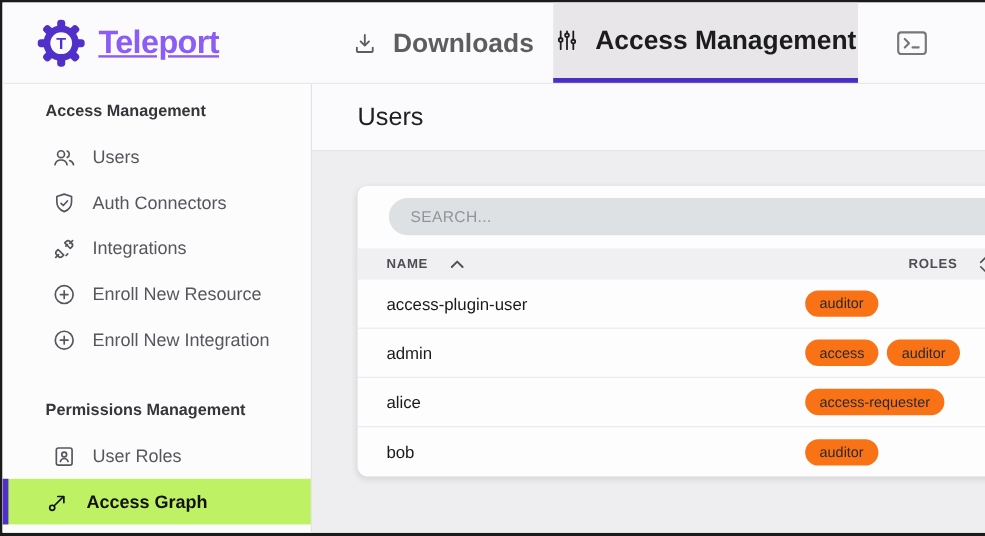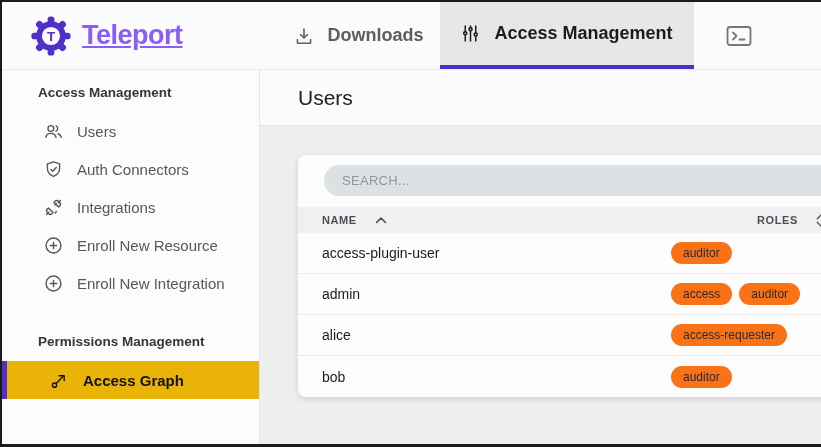--- a/index.html
+++ b/index.html
@@ -9,39 +9,39 @@
   .window {
     width:821px; height:447px; overflow:hidden; position:relative;
     border-left:2px solid #1b1b1b; border-top:2px solid #1b1b1b; border-bottom:3px solid #1b1b1b;
     display:flex; flex-direction:column; background:#fbfafc;
   }
 
   
   .topbar { height:68px; flex:0 0 68px; background:#fbfafc; display:flex; align-items:stretch; border-bottom:1px solid #e9e8eb; }
   .logo { display:flex; align-items:center; gap:10px; margin-left:28px; }
   .logo-word { font-size:27px; font-weight:bold; color:#8b5cf6; letter-spacing:-0.5px;text-decoration:underline; }
-  .tab { display:flex; align-items:center; gap:13px; font-size:18px; }
+  .tab { display:flex; align-items:center; gap:13px; font-size:22px; }
   .tab-downloads { margin-left:110px; color:#5d5d60; font-weight:bold; }
   .tab-downloads svg { color:#5d5d60; }
   .tab-active {
     margin-left:16px; width:254px; justify-content:center;
     background:#e8e6e9; border-bottom:4px solid #4a2ec7;
     color:#1c1c1f; font-weight:bold;
   }
   .terminal-btn { align-self:center; margin-left:32px; color:#77777b; display:flex; }
 
   
   .body-row { flex:1; display:flex; min-height:0; }
 
   .sidebar { width:258px; flex:0 0 258px; background:#fcfcfd; border-right:1px solid #e4e3e6; padding-top:14px; }
   .side-section-header { height:18px; line-height:18px; margin:0 0 10px 36px; font-size:13.5px; font-weight:bold; color:#36363a; }
   .side-section + .side-section .side-section-header { margin-top:31px; }
   .side-item { height:38px; display:flex; align-items:center; gap:13px; padding-left:36px; font-size:15px; color:#56565c; cursor:pointer; border-left:5px solid transparent; }
   .side-item .icn { display:flex; color:#56565c; }
-  .side-item.active { background:#eab308; border-left:5px solid #512fc9; padding-left:42px; color:#121214; font-weight:bold; }
+  .side-item.active { background:#bef264; border-left:5px solid #512fc9; padding-left:31px; color:#121214; font-weight:bold; }
   .side-item.active .icn { color:#121214; }
 
   .main { flex:1; min-width:0; display:flex; flex-direction:column; background:#eeedf0; overflow:hidden; }
   .main-header { height:56px; flex:0 0 56px; background:#fbfafc; border-bottom:1px solid #e4e3e6; display:flex; align-items:center; padding-left:38px; }
   .page-title { font-size:21px; color:#202023; }
 
   .content { padding:29px 12px 0 38px; }
   .card { width:580px; background:#fdfdfe; border-radius:8px; box-shadow:0 2px 6px rgba(0,0,0,0.12); padding-top:10px; overflow:hidden; }
 
   .search-wrap { padding:0 26px 11px 26px; }
@@ -174,20 +174,30 @@
               <svg width="21" height="21" viewBox="0 0 24 24" fill="none" stroke="currentColor" stroke-width="1.6" stroke-linecap="round" stroke-linejoin="round">
                 <circle cx="12" cy="12" r="8.5"></circle>
                 <path d="M12 8.4v7.2M8.4 12h7.2"></path>
               </svg>
             </span>
             <span>Enroll New Integration</span>
           </div>
         </div>
         <div class="side-section">
           <div class="side-section-header">Permissions Management</div>
+          <div class="side-item">
+            <span class="icn">
+              <svg width="21" height="21" viewBox="0 0 24 24" fill="none" stroke="currentColor" stroke-width="1.6" stroke-linecap="round" stroke-linejoin="round">
+                <rect x="4.5" y="3.8" width="15" height="16.4" rx="2"></rect>
+                <circle cx="12" cy="10" r="2.3"></circle>
+                <path d="M8.3 16.7c.6-1.9 2-2.9 3.7-2.9s3.1 1 3.7 2.9"></path>
+              </svg>
+            </span>
+            <span>User Roles</span>
+          </div>
           <div class="side-item active">
             <span class="icn">
               <svg width="21" height="21" viewBox="0 0 24 24" fill="none" stroke="currentColor" stroke-width="1.6" stroke-linecap="round" stroke-linejoin="round">
                 <circle cx="6.3" cy="17.3" r="2.4"></circle>
                 <path d="M8.2 15.4l7.6-7.6"></path>
                 <path d="M11.6 6.6h5.8v5.8"></path>
               </svg>
             </span>
             <span>Access Graph</span>
           </div>

